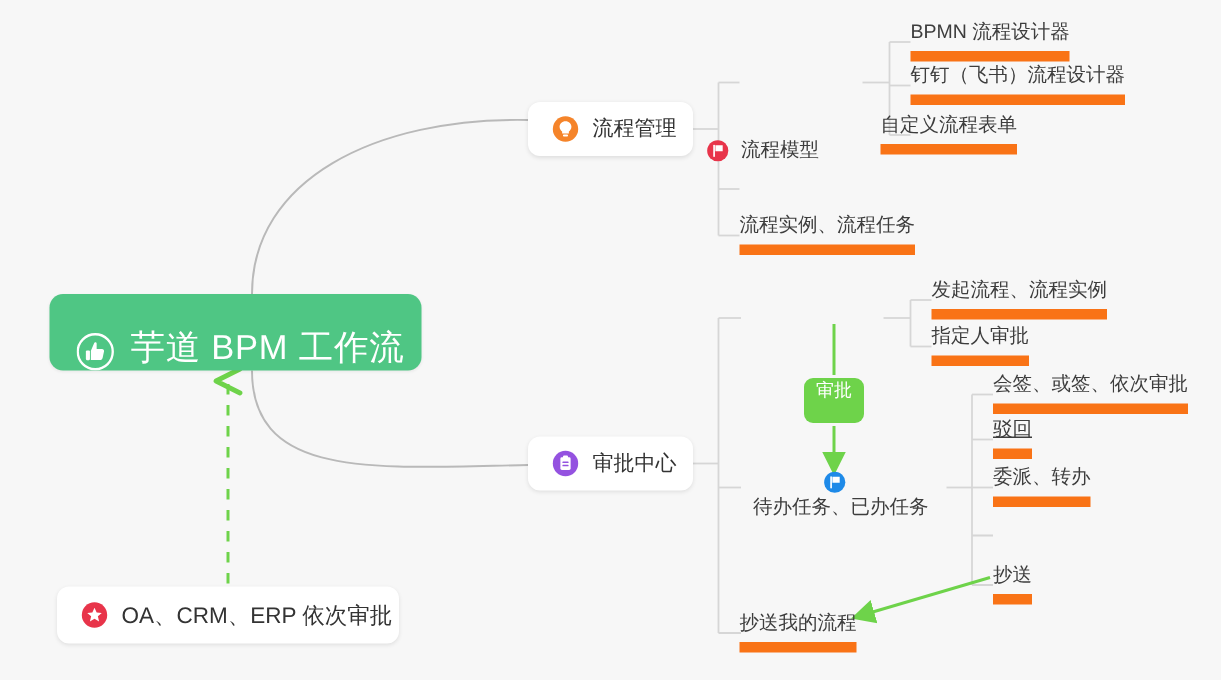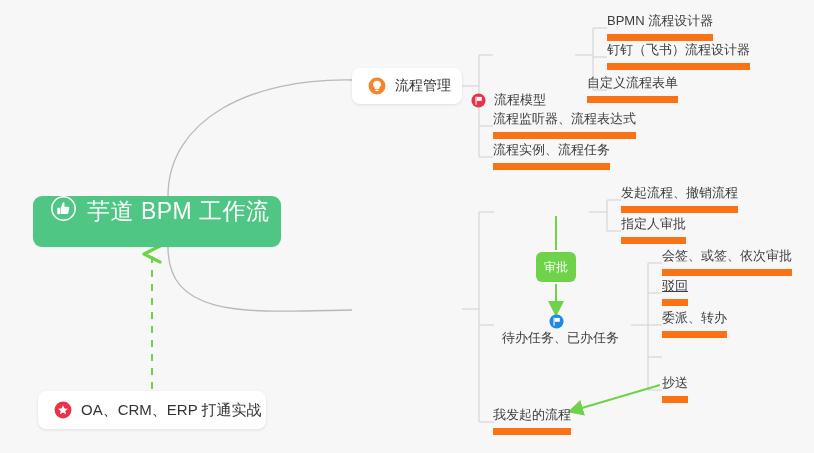--- a/index.html
+++ b/index.html
@@ -32,21 +32,21 @@
   
   .root-node {
     position: absolute;
     left: 33px;
     top: 196px;
     width: 248px;
     height: 51px;
     background: #4fc684;
     border-radius: 9px;
     display: flex;
-    align-items: flex-start;
+    align-items: flex-end;
     box-sizing: border-box;
     padding-left: 18px;
     box-shadow: 0 1px 2px rgba(0,0,0,0.06);
   }
   .root-label {
     color: #ffffff;
     font-size: 23px;
     letter-spacing: 0.5px;
     margin-left: 11px;
     white-space: nowrap;
@@ -103,21 +103,20 @@
   
   .proc-box {
     position: absolute;
     left: 536px;
     top: 252px;
     width: 40px;
     height: 30px;
     background: #6ed34a;
     border-radius: 6px;
     display: flex;
-    align-items: center;
     justify-content: center;
   }
   .proc-box span {
     color: #ffffff;
     font-size: 12px;
     white-space: nowrap;
   }
   
   .icon-circle {
     width: 18px;
@@ -211,20 +210,32 @@
         <circle cx="10" cy="10" r="9.4" fill="#f5842a"></circle>
         <path d="M10 4.2 C7.4 4.2 5.6 6.1 5.6 8.3 C5.6 9.9 6.6 11.0 7.5 11.9
                  L7.5 13.3 L12.5 13.3 L12.5 11.9 C13.4 11.0 14.4 9.9 14.4 8.3
                  C14.4 6.1 12.6 4.2 10 4.2 Z" fill="#ffffff"></path>
         <rect x="8.1" y="14.1" width="3.8" height="1.5" rx="0.7" fill="#ffffff"></rect>
       </svg>
     </span>
     <span class="card-label">流程管理</span>
   </div>
 
+  <div class="card-node" id="node-shenpi-zhongxin">
+    <span class="icon-circle">
+      <svg width="18" height="18" viewBox="0 0 20 20">
+        <circle cx="10" cy="10" r="9.4" fill="#9452e0"></circle>
+        <rect x="6.2" y="5.4" width="7.6" height="9.4" rx="1.1" fill="#ffffff"></rect>
+        <rect x="8.1" y="4.1" width="3.8" height="2.3" rx="0.9" fill="#ffffff"></rect>
+        <rect x="7.7" y="8.6" width="4.6" height="1.1" rx="0.5" fill="#9452e0"></rect>
+        <rect x="7.7" y="11.0" width="4.6" height="1.1" rx="0.5" fill="#9452e0"></rect>
+      </svg>
+    </span>
+    <span class="card-label">审批中心</span>
+  </div>
 
   <div class="branch-node" id="node-liucheng-moxing">
     <span class="icon-circle sm">
       <svg width="15" height="15" viewBox="0 0 20 20">
         <circle cx="10" cy="10" r="9.4" fill="#e8344a"></circle>
         <rect x="6.0" y="4.6" width="1.5" height="11" rx="0.7" fill="#ffffff"></rect>
         <path d="M7.9 5.2 L14.4 5.2 L14.4 10.4 L7.9 10.4 Z" fill="#ffffff"></path>
       </svg>
     </span>
     <span class="branch-label">流程模型</span>
@@ -239,41 +250,40 @@
         <path d="M7.9 5.2 L14.4 5.2 L14.4 10.4 L7.9 10.4 Z" fill="#ffffff"></path>
       </svg>
     </span>
     <span class="branch-label">待办任务、已办任务</span>
   </div>
 
   <div class="leaf" style="left:607px; top:12px;">BPMN 流程设计器</div>
   <div class="leaf" style="left:607px; top:41px;">钉钉（飞书）流程设计器</div>
   <div class="leaf" style="left:587px; top:74px;">自定义流程表单</div>
 
-  <div class="leaf" style="left:493px; top:110px;">流程监听器、流程表达式</div>
   <div class="leaf" style="left:493px; top:141px;">流程实例、流程任务</div>
 
-  <div class="leaf" style="left:621px; top:184px;">发起流程、撤销流程</div>
+  <div class="leaf" style="left:621px; top:184px;">发起流程、流程实例</div>
   <div class="leaf" style="left:621px; top:215px;">指定人审批</div>
 
   <div class="leaf" style="left:662px; top:247px;">会签、或签、依次审批</div>
   <div class="leaf" style="left:662px; top:277px;text-decoration:underline;">驳回</div>
   <div class="leaf" style="left:662px; top:309px;">委派、转办</div>
   <div class="leaf" style="left:662px; top:374px;">抄送</div>
 
-  <div class="leaf" style="left:493px; top:406px;">我发起的流程</div>
+  <div class="leaf" style="left:493px; top:406px;">抄送我的流程</div>
 
   <div class="proc-box">
     <span>审批</span>
   </div>
 
   <div class="card-node" id="node-oa-crm-erp">
     <span class="icon-circle">
       <svg width="18" height="18" viewBox="0 0 20 20">
         <circle cx="10" cy="10" r="9.4" fill="#e8344a"></circle>
         <path d="M10 4.6 L11.6 8.2 L15.4 8.5 L12.5 11.0 L13.4 14.8
                  L10 12.8 L6.6 14.8 L7.5 11.0 L4.6 8.5 L8.4 8.2 Z" fill="#ffffff"></path>
       </svg>
     </span>
-    <span class="card-label">OA、CRM、ERP 打通实战</span>
+    <span class="card-label">OA、CRM、ERP 依次审批</span>
   </div>
 
 </div>
 
 </body></html>

